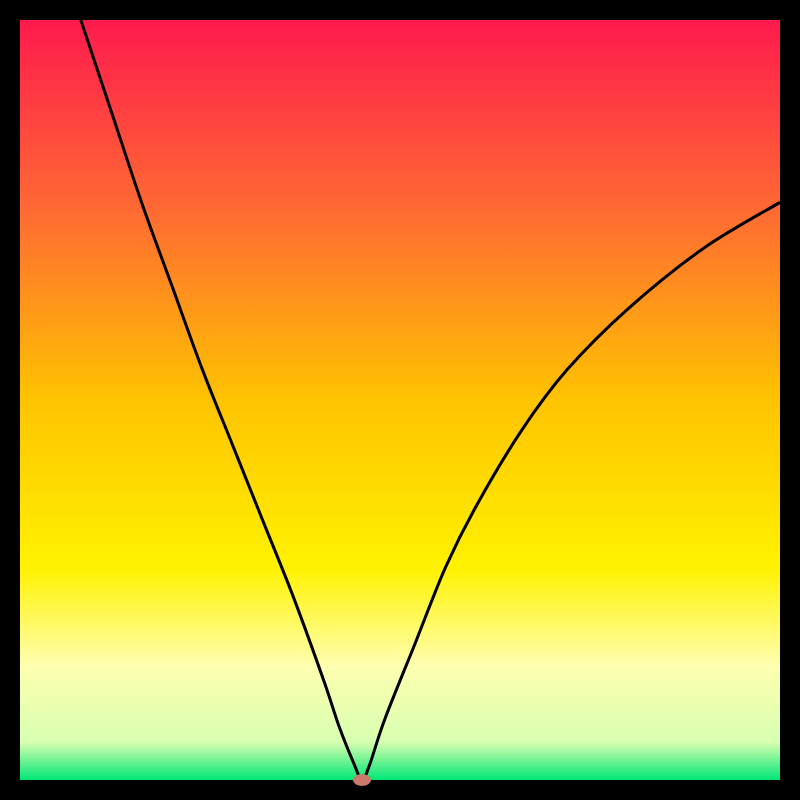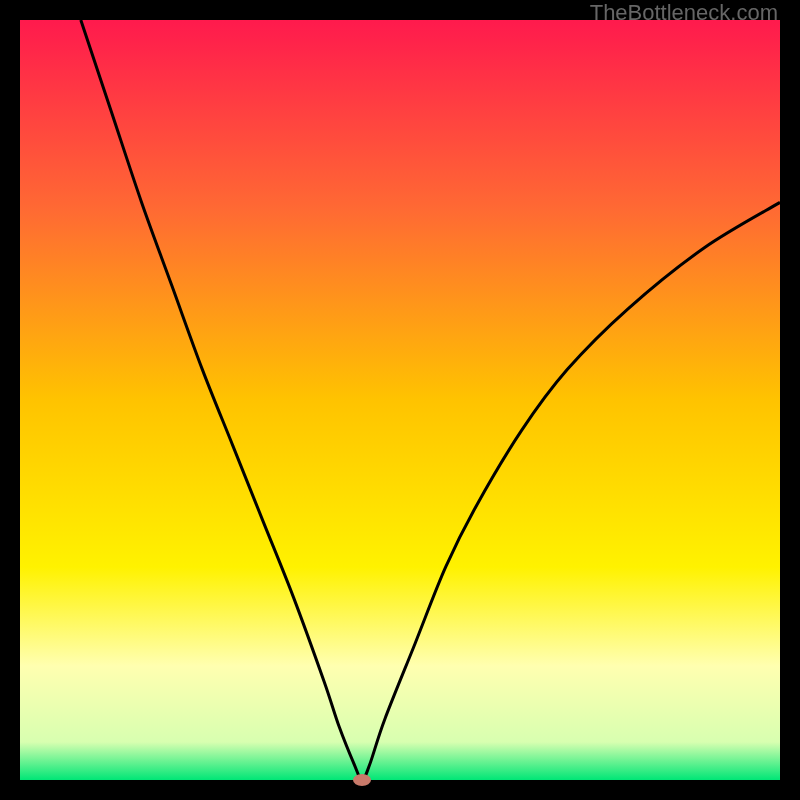--- a/index.html
+++ b/index.html
@@ -53,21 +53,20 @@
     background: #c97a6a;
     border-radius: 50%;
     transform: translate(-50%, -50%);
   }
 </style>
 </head>
 <body>
 
 <div class="chart-container">
 
-  <div class="watermark">TheBottleneck.com</div>
 
   <div class="plot-area">
     <svg class="gradient-bg" viewBox="0 0 760 760" preserveAspectRatio="none">
       <defs>
         <linearGradient id="bg-grad" x1="0" y1="0" x2="0" y2="1">
             <stop offset="0%" stop-color="#ff1a4d"></stop>
             <stop offset="25%" stop-color="#ff6a33"></stop>
             <stop offset="50%" stop-color="#ffc300"></stop>
             <stop offset="72%" stop-color="#fff200"></stop>
             <stop offset="85%" stop-color="#ffffb0"></stop>

